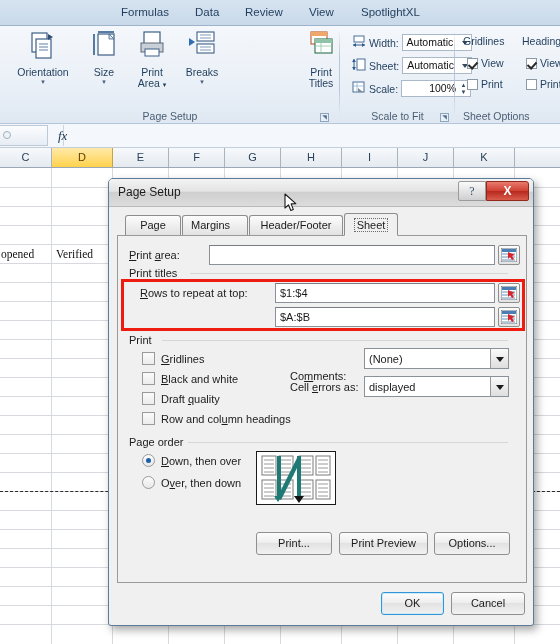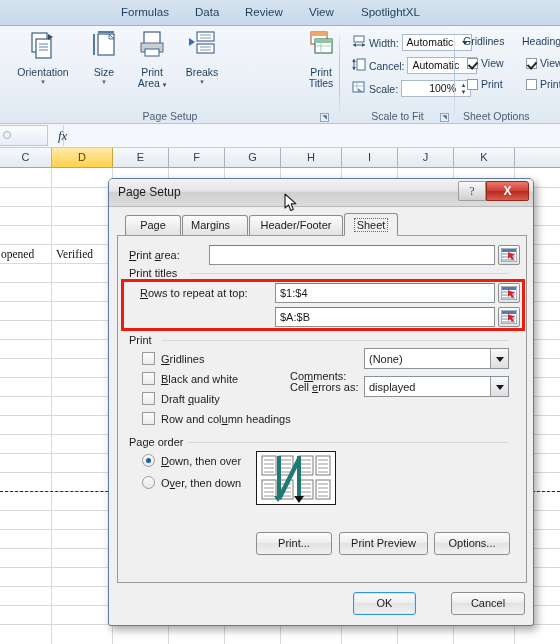--- a/index.html
+++ b/index.html
@@ -402,21 +402,21 @@
       </div>
       <div class="sf-row" style="left:12px;top:31px;">
         <span style="display:inline-block;vertical-align:middle;">
           <svg width="14" height="13" viewBox="0 0 14 13">
               <rect x="5" y="1" width="8" height="11" fill="#fff" stroke="#4a6f96" stroke-width="1"></rect>
               <line x1="2" y1="1" x2="2" y2="12" stroke="#2f5c8c" stroke-width="1"></line>
               <path d="M2 1 l-2 3 h4 z" fill="#2f5c8c"></path>
               <path d="M2 12 l-2 -3 h4 z" fill="#2f5c8c"></path>
             </svg>
         </span>
-        <span style="vertical-align:middle;">Cancel:</span>
+        <span style="vertical-align:middle;">Sheet:</span>
         <span class="sf-input">
           <span>Automatic</span>
           <span class="sf-caret"></span>
         </span>
       </div>
       <div class="sf-row" style="left:12px;top:54px;">
         <span style="display:inline-block;vertical-align:middle;">
           <svg width="14" height="13" viewBox="0 0 14 13">
               <rect x="1" y="1" width="11" height="10" fill="#fff" stroke="#4a6f96" stroke-width="1"></rect>
               <line x1="1" y1="5" x2="12" y2="5" stroke="#8fb0d0" stroke-width="0.8"></line>
@@ -663,21 +663,21 @@
             <path d="M37 44 l5 7 5 -7 z" fill="#111"></path>
           </svg>
         </div>
 
         <div class="dbtn" style="left:138px;top:296px;width:76px;"><span>Print...</span></div>
         <div class="dbtn" style="left:221px;top:296px;width:89px;"><span>Print Preview</span></div>
         <div class="dbtn" style="left:316px;top:296px;width:76px;"><span>Options...</span></div>
       </div>
     </div>
 
-    <div class="dbtn default" style="left:244px;top:413px;width:63px;"><span>OK</span></div>
+    <div class="dbtn default" style="left:272px;top:413px;width:63px;"><span>OK</span></div>
     <div class="dbtn" style="left:342px;top:413px;width:74px;"><span>Cancel</span></div>
   </div>
 
   <div class="cursor" style="left:284px;top:193px;">
     <svg width="14" height="20" viewBox="0 0 14 20">
       <path d="M1 1 L1 15 L4.5 11.8 L6.8 17.5 L9.3 16.4 L7.1 10.9 L11.8 10.7 Z" fill="#ffffff" stroke="#1b1b1b" stroke-width="1.1" stroke-linejoin="round"></path>
     </svg>
   </div>
 
 </div>

